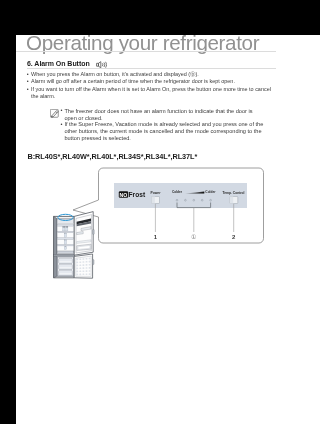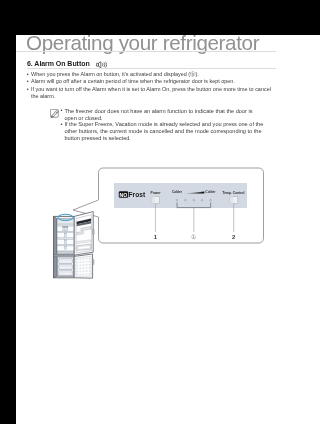--- a/index.html
+++ b/index.html
@@ -51,20 +51,21 @@
   </svg>
   <div class="abs note" style="left:44.2px;top:72.6px;">
     <ul>
       <li>The freezer door does not have an alarm function to indicate that the door is
 open or closed.</li>
       <li>If the Super Freeze, Vacation mode is already selected and you press one of the
 other buttons, the current mode is cancelled and the mode corresponding to the
 button pressed is selected.</li>
     </ul>
   </div>
+  <div class="abs" style="left:11.5px;top:117.4px;font-size:7.3px;font-weight:bold;color:#1b1b1b;white-space:nowrap;letter-spacing:-0.05px;">B:RL40S*,RL40W*,RL40L*,RL34S*,RL34L*,RL37L*</div>
   <svg class="abs" style="left:-16px;top:-23px;overflow:hidden;" width="300" height="424" viewBox="0 0 300 424">
     <path d="M103 156 H259 a4.5 4.5 0 0 1 4.5 4.5 V226.5 a4.5 4.5 0 0 1 -4.5 4.5 H103 a4.5 4.5 0 0 1 -4.5 -4.5 V205 L73 198 L98.5 188 V160.5 a4.5 4.5 0 0 1 4.5 -4.5 Z" fill="#ffffff" stroke="#7f7f7f" stroke-width="0.75" stroke-linejoin="round"></path>
     <rect x="114" y="171" width="133" height="25" fill="#d2d9e3"></rect>
     <g>
       <rect x="118.8" y="179.2" width="9.4" height="6.6" rx="1.2" fill="#121212"></rect>
       <text x="123.5" y="184.6" font-family="Liberation Sans, sans-serif" font-size="5.2" font-weight="bold" fill="#ffffff" text-anchor="middle">NO</text>
       <text x="128.6" y="185.4" font-family="Liberation Sans, sans-serif" font-size="6.6" font-weight="bold" fill="#1a1a1a">Frost</text>
     </g>
     <g>
       <text x="155.5" y="181.8" font-family="Liberation Sans, sans-serif" font-size="3.3" font-weight="bold" fill="#2b2b2b" text-anchor="middle">Power</text>

